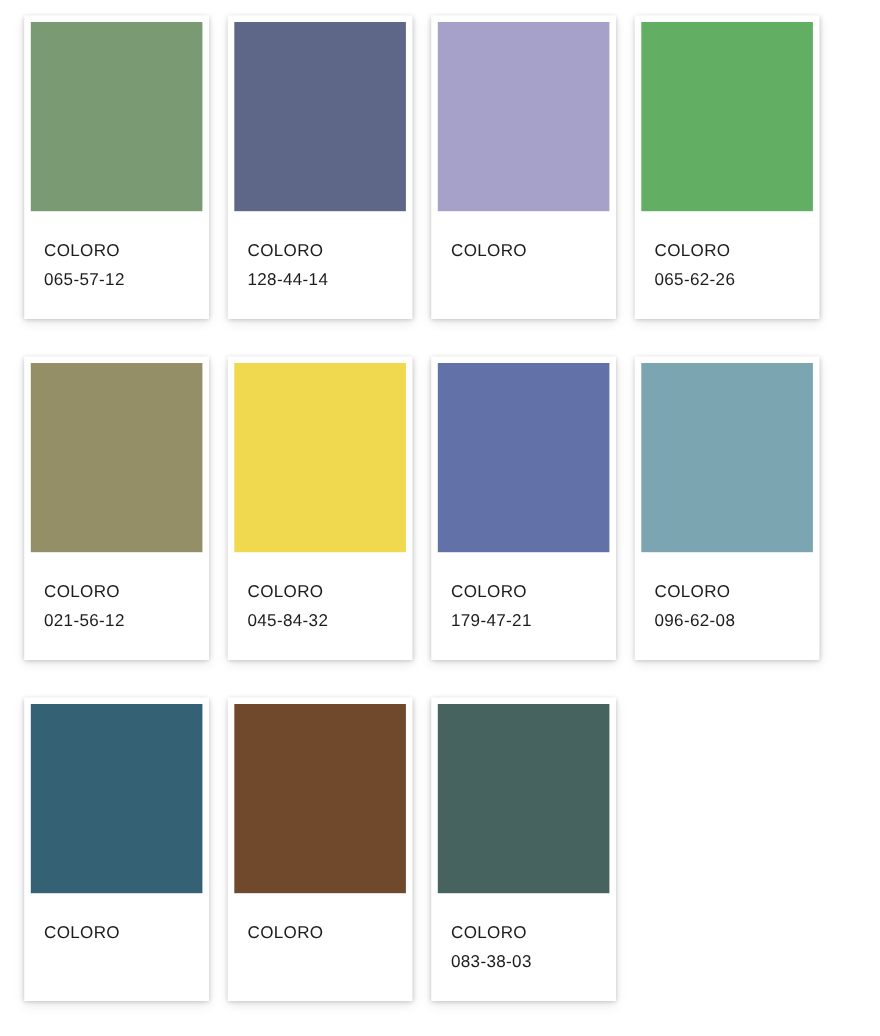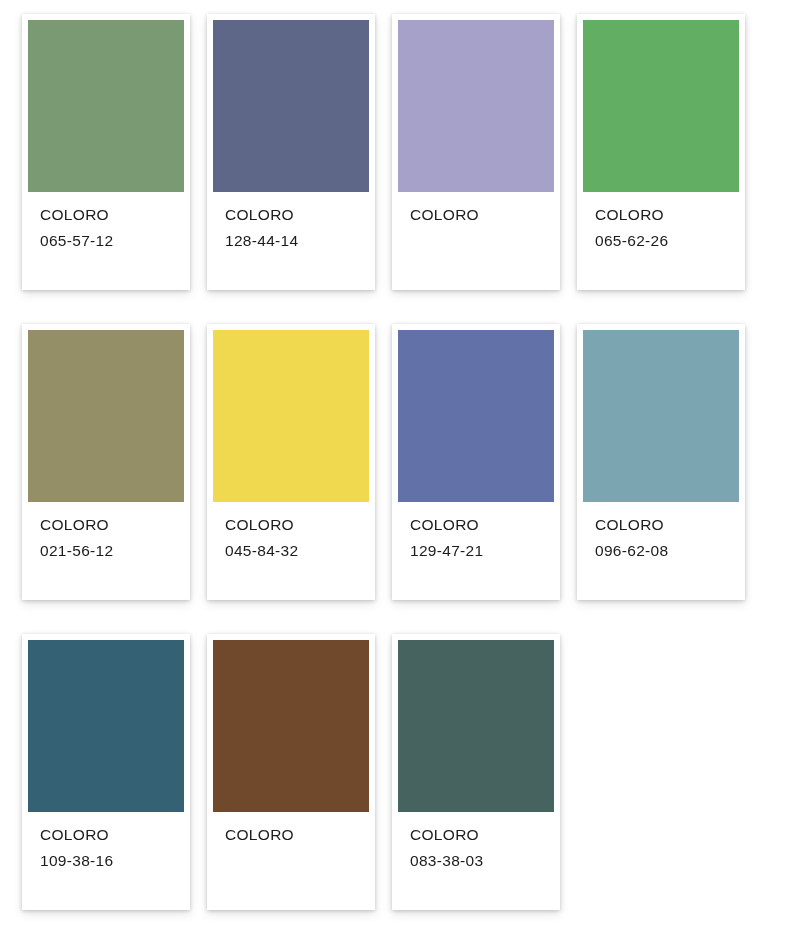--- a/index.html
+++ b/index.html
@@ -40,21 +40,21 @@
     overflow: hidden;
   }
 
   .swatch-color {
     width: 100%;
     height: 172px;
     display: block;
   }
 
   .swatch-meta {
-    padding: 10px 0 0 12px;
+    padding: 24px 0 0 12px;
   }
 
   .swatch-brand,
   .swatch-code {
     display: block;
     color: #1c1c1c;
     font-family: "Liberation Sans", sans-serif;
     font-size: 15.5px;
     line-height: 26px;
     letter-spacing: 0.3px;
@@ -103,35 +103,34 @@
       <div class="swatch-color" title="sunshine-yellow" style="background-color: rgb(240, 216, 79);"></div>
       <div class="swatch-meta">
         <span class="swatch-brand">COLORO</span>
         <span class="swatch-code">045-84-32</span>
       </div>
     </div>
     <div class="swatch-card">
       <div class="swatch-color" title="periwinkle-blue" style="background-color: rgb(98, 113, 168);"></div>
       <div class="swatch-meta">
         <span class="swatch-brand">COLORO</span>
-        <span class="swatch-code">129-47-21</span>
+        <span class="swatch-code">179-47-21</span>
       </div>
     </div>
     <div class="swatch-card">
       <div class="swatch-color" title="muted-teal" style="background-color: rgb(123, 165, 176);"></div>
       <div class="swatch-meta">
         <span class="swatch-brand">COLORO</span>
         <span class="swatch-code">096-62-08</span>
       </div>
     </div>
     <div class="swatch-card">
       <div class="swatch-color" title="deep-teal-blue" style="background-color: rgb(52, 98, 116);"></div>
       <div class="swatch-meta">
         <span class="swatch-brand">COLORO</span>
-        <span class="swatch-code">109-38-16</span>
       </div>
     </div>
     <div class="swatch-card">
       <div class="swatch-color" title="chocolate-brown" style="background-color: rgb(112, 73, 44);"></div>
       <div class="swatch-meta">
         <span class="swatch-brand">COLORO</span>
       </div>
     </div>
     <div class="swatch-card">
       <div class="swatch-color" title="dark-pine-green" style="background-color: rgb(70, 99, 95);"></div>

